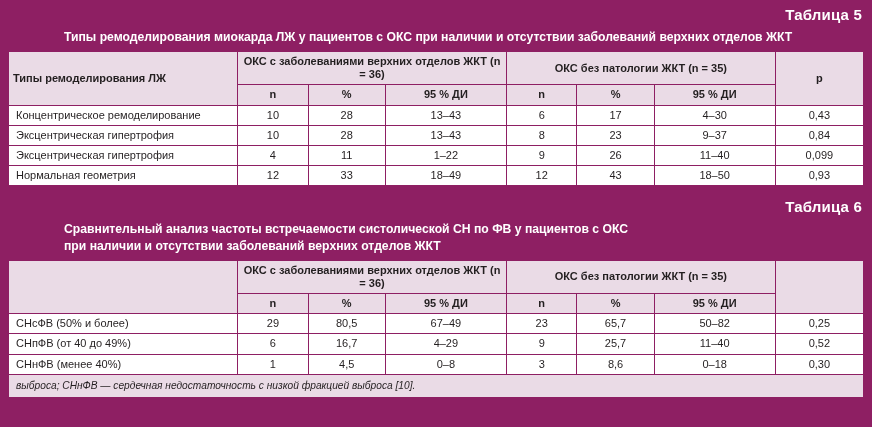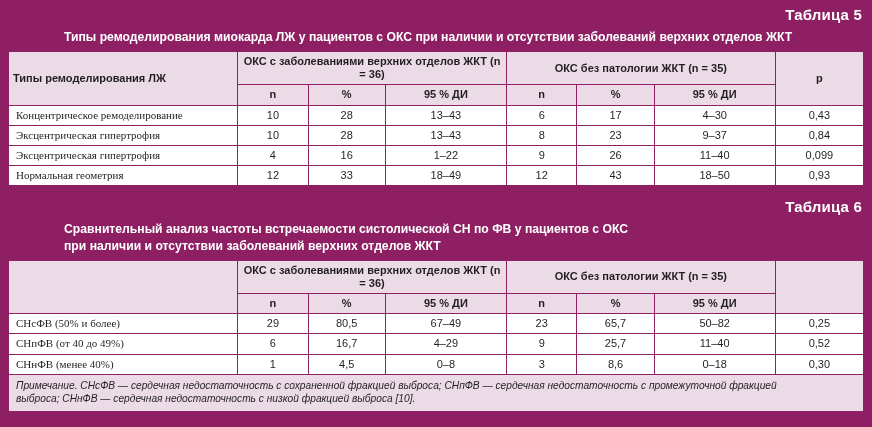--- a/index.html
+++ b/index.html
@@ -58,21 +58,20 @@
   }
   table.grid th {
     background: #eadbe6;
     font-weight: bold;
   }
   table.grid td.rowhead {
     text-align: left;
     padding-left: 7px;
     background: #ffffff;
     font-weight: normal;
-    font-family: Liberation Serif, serif;
   }
   table.grid th.rowhead-h {
     text-align: left;
   }
   .t1 .c-label { width: 208px; }
   .t1 .c-n     { width: 64px; }
   .t1 .c-pct   { width: 70px; }
   .t1 .c-ci    { width: 110px; }
   .t1 .c-p     { width: 80px; }
 
@@ -150,21 +149,21 @@
           <td>28</td>
           <td>13–43</td>
           <td>8</td>
           <td>23</td>
           <td>9–37</td>
           <td>0,84</td>
         </tr>
         <tr>
           <td class="rowhead">Эксцентрическая гипертрофия</td>
           <td>4</td>
-          <td>16</td>
+          <td>11</td>
           <td>1–22</td>
           <td>9</td>
           <td>26</td>
           <td>11–40</td>
           <td>0,099</td>
         </tr>
         <tr>
           <td class="rowhead">Нормальная геометрия</td>
           <td>12</td>
           <td>33</td>
@@ -242,18 +241,17 @@
           <td>0–8</td>
           <td>3</td>
           <td>8,6</td>
           <td>0–18</td>
           <td>0,30</td>
         </tr>
       </tbody>
     </table>
 
     <div class="note">
-      <div>Примечание. СНсФВ — сердечная недостаточность с сохраненной фракцией выброса; СНпФВ — сердечная недостаточность с промежуточной фракцией</div>
       <div>выброса; СНнФВ — сердечная недостаточность с низкой фракцией выброса [10].</div>
     </div>
   </div>
 
 </div>
 
 </body></html>

